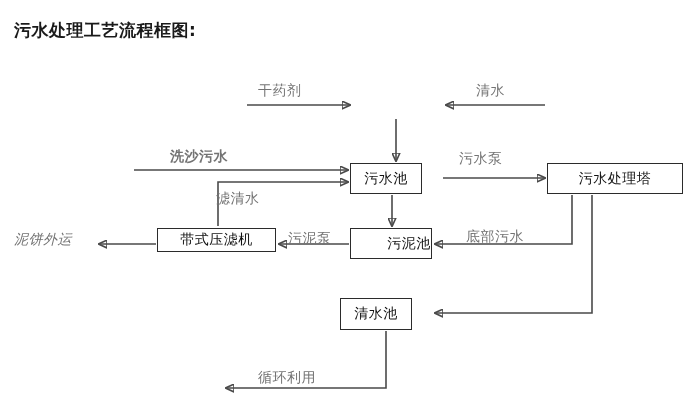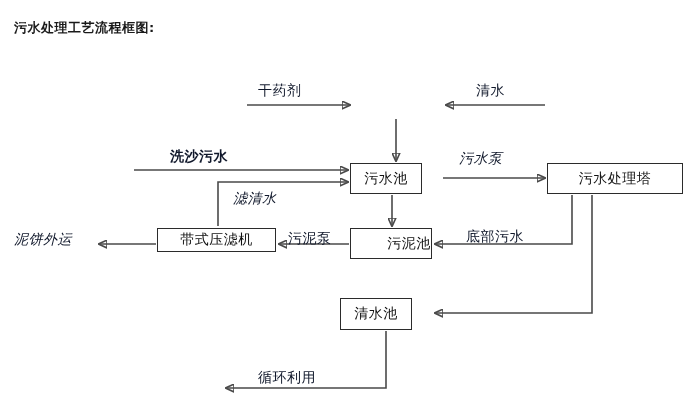--- a/index.html
+++ b/index.html
@@ -16,21 +16,21 @@
   }
   #canvas {
     position: relative;
     width: 700px;
     height: 420px;
   }
   .title {
     position: absolute;
     left: 14px;
     top: 19px;
-    font-size: 13px;
+    font-size: 17px;
     font-weight: bold;
     color: #1a1a1a;
     letter-spacing: 0.5px;
     white-space: nowrap;
   }
   .node {
     position: absolute;
     box-sizing: border-box;
     border: 1.3px solid #2b2b2b;
     background: #ffffff;
@@ -39,21 +39,21 @@
     align-items: center;
     justify-content: center;
     font-size: 14px;
     letter-spacing: 0.5px;
     white-space: nowrap;
     z-index: 3;
   }
   .edge-label {
     position: absolute;
     font-size: 14px;
-    color: #0f172a;
+    color: #737373;
     letter-spacing: 0.5px;
     white-space: nowrap;
     z-index: 4;
     background: transparent;
   }
   svg#wires {
     position: absolute;
     left: 0;
     top: 0;
     width: 700px;
@@ -107,20 +107,20 @@
 
   <div class="node" style="left:350px; top:163px; width:72px; height:31px;">污水池</div>
   <div class="node" style="left:547px; top:163px; width:136px; height:31px;">污水处理塔</div>
   <div class="node" style="left:157px; top:228px; width:119px; height:24px;">带式压滤机</div>
   <div class="node" style="left:350px; top:228px; width:82px; height:31px;padding-left:36px;">污泥池</div>
   <div class="node" style="left:340px; top:298px; width:72px; height:32px;">清水池</div>
 
   <div class="edge-label" style="left:258px; top:82px;">干药剂</div>
   <div class="edge-label" style="left:476px; top:82px;">清水</div>
   <div class="edge-label" style="left:170px; top:148px;font-weight:bold;">洗沙污水</div>
-  <div class="edge-label" style="left:233px; top:190px;font-style:italic;">滤清水</div>
-  <div class="edge-label" style="left:459px; top:150px;font-style:italic;">污水泵</div>
+  <div class="edge-label" style="left:216px; top:190px;">滤清水</div>
+  <div class="edge-label" style="left:459px; top:150px;">污水泵</div>
   <div class="edge-label" style="left:14px; top:231px;font-style:italic;">泥饼外运</div>
   <div class="edge-label" style="left:288px; top:230px;">污泥泵</div>
   <div class="edge-label" style="left:466px; top:228px;">底部污水</div>
   <div class="edge-label" style="left:258px; top:369px;">循环利用</div>
 
 </div>
 
 </body></html>

